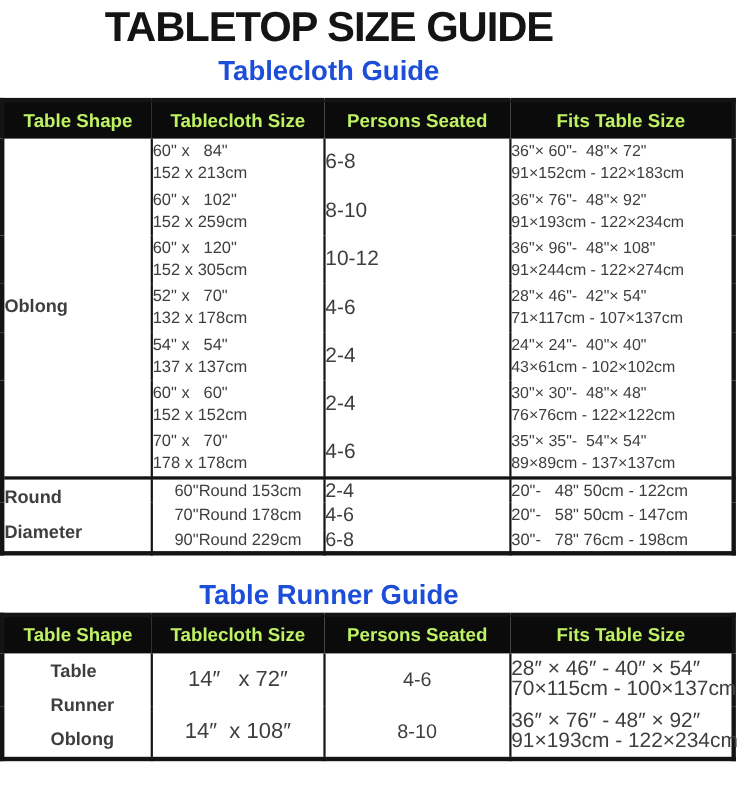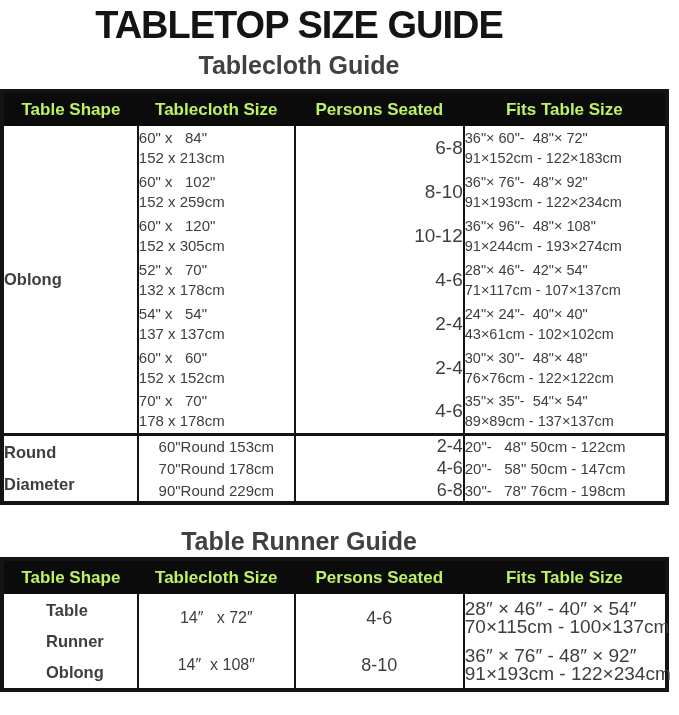--- a/index.html
+++ b/index.html
@@ -15,21 +15,21 @@
 
   .main-title {
     margin: 0; padding-top: 2px;
     text-align: center;
     font-size: 38px; font-weight: bold; letter-spacing: -1px;
     line-height: 46px; color: #141414;
   }
   .section-title {
     margin: 0; text-align: center;
     font-size: 25px; font-weight: bold;
-    line-height: 30px; color: #404040;
+    line-height: 30px; color: #1d4ed8;
   }
   .t1-title { margin-top: 2px; margin-bottom: 9px; }
   .t2-title { margin-top: 21px; margin-bottom: 1px; }
 
   table.guide-table {
     width: 669px; margin: 0 auto;
     border-collapse: collapse;
     border: 4px solid #141414;
     table-layout: fixed;
   }
@@ -54,32 +54,32 @@
   .shape-cell {
     font-weight: bold; color: #1c1c1c;
     font-size: 16.5px; padding-left: 25px;
     text-align: left;
   }
   .shape-cell div { line-height: 32px; }
 
   .size-cell { padding-left: 33px; font-size: 15px; line-height: 20.5px; text-align: left; }
   .size-cell div { white-space: pre; }
 
-  .persons-cell { text-align: right; font-size: 19px; color: #303030; margin-top: 12px; }
+  .persons-cell { text-align: left; font-size: 19px; color: #303030; margin-top: 12px; }
   .sec-round .persons-cell { font-size: 18px; }
 
   .fits-cell { padding-left: 27px; font-size: 14.5px; line-height: 20.5px; text-align: left; }
   .fits-cell div { white-space: pre; }
 
   .round-size-cell { text-align: center; font-size: 15px; white-space: pre; }
   .round-fits-cell { padding-left: 27px; text-align: left; font-size: 15px; white-space: pre; }
 
   .runner-body tr { height: 48px; }
   .runner-shape div { line-height: 31px; padding-left: 42px; }
-  .runner-size-cell { text-align: center; font-size: 16px; color: #303030; white-space: pre; }
+  .runner-size-cell { text-align: center; font-size: 20px; color: #303030; white-space: pre; }
   .runner-persons-cell { text-align: center; font-size: 18px; color: #303030; }
   .runner-fits-cell { text-align: left; font-size: 19px; line-height: 18.5px; color: #3e3e3e; }
   .runner-fits-cell div { white-space: pre; }
 </style>
 </head>
 <body>
 
 <div class="page">
 
   <h1 class="main-title">TABLETOP SIZE GUIDE</h1>
@@ -129,21 +129,21 @@
         </td>
       </tr>
       <tr>
         <td class="size-cell bl">
           <div>60" x   120"</div>
           <div>152 x 305cm</div>
         </td>
         <td class="persons-cell bl">10-12</td>
         <td class="fits-cell bl">
           <div>36"× 96"-  48"× 108"</div>
-          <div>91×244cm - 193×274cm</div>
+          <div>91×244cm - 122×274cm</div>
         </td>
       </tr>
       <tr>
         <td class="size-cell bl">
           <div>52" x   70"</div>
           <div>132 x 178cm</div>
         </td>
         <td class="persons-cell bl">4-6</td>
         <td class="fits-cell bl">
           <div>28"× 46"-  42"× 54"</div>

